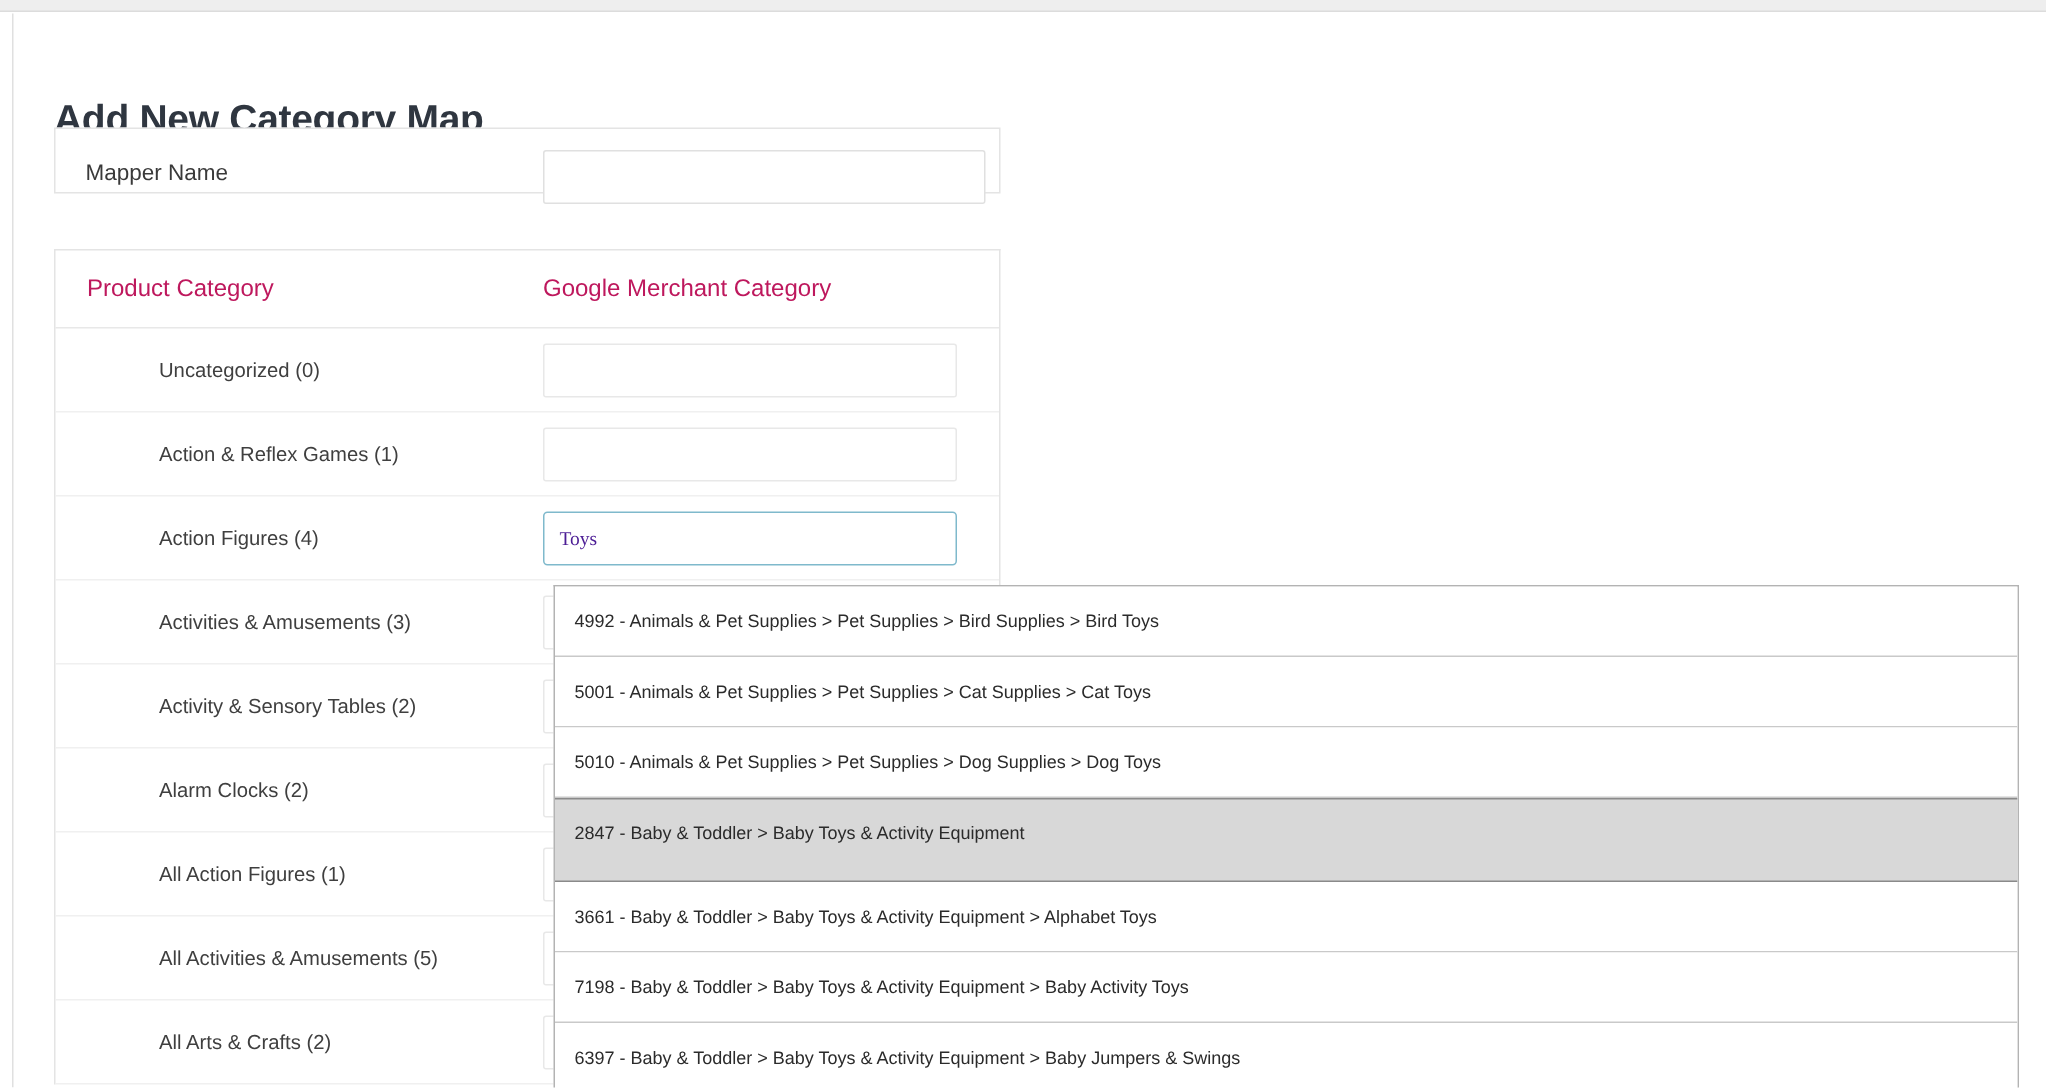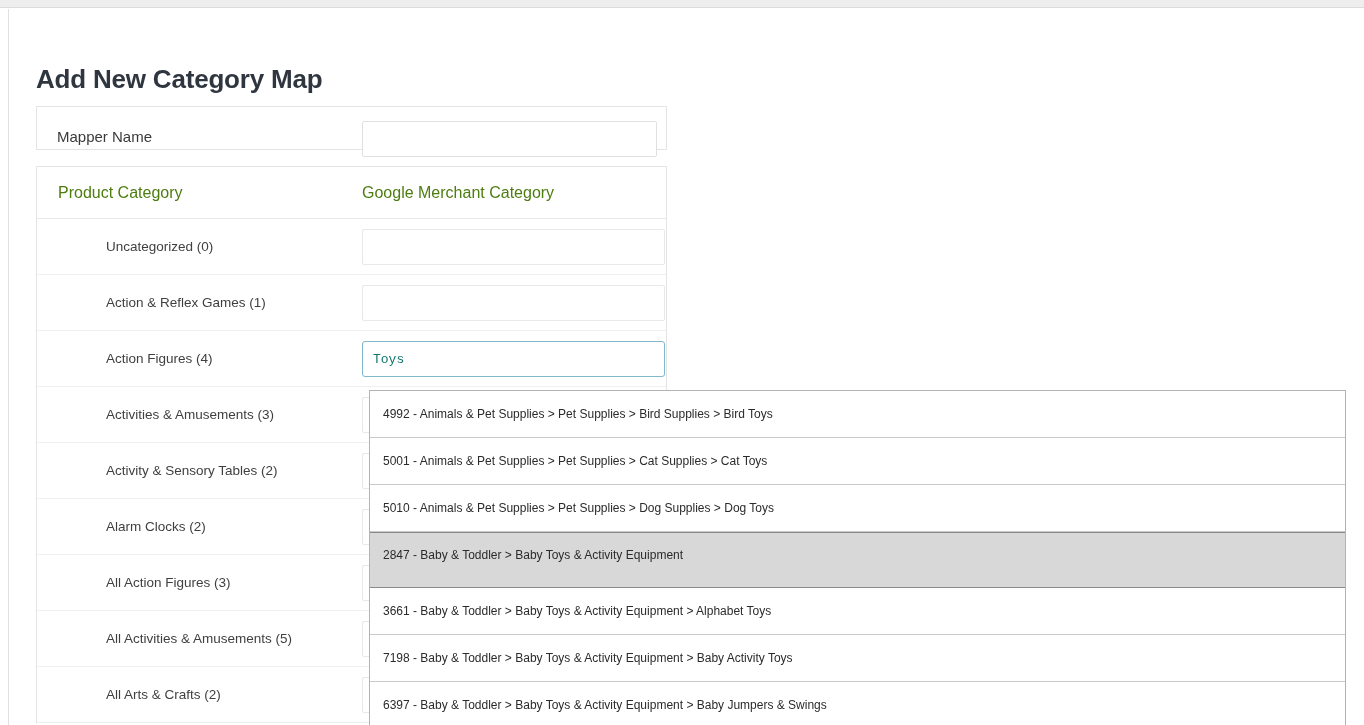--- a/index.html
+++ b/index.html
@@ -53,21 +53,20 @@
 
   
   #mapper-panel {
     position: absolute;
     left: 27px;
     top: 76px;
     width: 631px;
     height: 44px;
     border: 1px solid #e4e4e4;
     background: #ffffff;
-    margin-top: 21px;
   }
   #mapper-label {
     position: absolute;
     left: 20px;
     top: 21px;
     font-size: 15px;
     color: #3a3a3a;
     white-space: nowrap;
   }
   #mapper-input {
@@ -98,21 +97,21 @@
   }
   .table-head {
     height: 52px;
     position: relative;
     border-bottom: 1px solid #e8e8e8;
   }
   .th {
     position: absolute;
     top: 17px;
     font-size: 16px;
-    color: #4d7c0f;
+    color: #be185d;
     white-space: nowrap;
   }
   .th.col1 { left: 21px; }
   .th.col2 { left: 325px; }
 
   .table-row {
     height: 56px;
     position: relative;
     border-bottom: 1px solid #f0f0f0;
   }
@@ -122,28 +121,28 @@
     top: 20px;
     font-size: 13.5px;
     color: #3f3f3f;
     white-space: nowrap;
     margin-left: 48px;
   }
   .cat-input {
     position: absolute;
     left: 325px;
     top: 10px;
-    width: 303px;
+    width: 276px;
     height: 36px;
     border: 1px solid #e8e8e8;
     border-radius: 2px;
     background: #ffffff;
-    font-family: Liberation Mono, monospace;
+    font-family: Liberation Serif, serif;
     font-size: 13px;
-    color: #0f766e;
+    color: #4c1d95;
     padding: 0 10px;
     outline: none;
   }
   .cat-input.focused {
     border: 1px solid #7fb9cc;
     border-radius: 3px;
   }
 
   
   #suggestions {
@@ -216,21 +215,21 @@
         </div>
         <div class="table-row">
           <span class="cat-label">Activity &amp; Sensory Tables (2)</span>
           <input type="text" class="cat-input" value="" style="">
         </div>
         <div class="table-row">
           <span class="cat-label">Alarm Clocks (2)</span>
           <input type="text" class="cat-input" value="" style="">
         </div>
         <div class="table-row">
-          <span class="cat-label">All Action Figures (3)</span>
+          <span class="cat-label">All Action Figures (1)</span>
           <input type="text" class="cat-input" value="" style="">
         </div>
         <div class="table-row">
           <span class="cat-label">All Activities &amp; Amusements (5)</span>
           <input type="text" class="cat-input" value="" style="">
         </div>
         <div class="table-row">
           <span class="cat-label">All Arts &amp; Crafts (2)</span>
           <input type="text" class="cat-input" value="" style="">
         </div>

